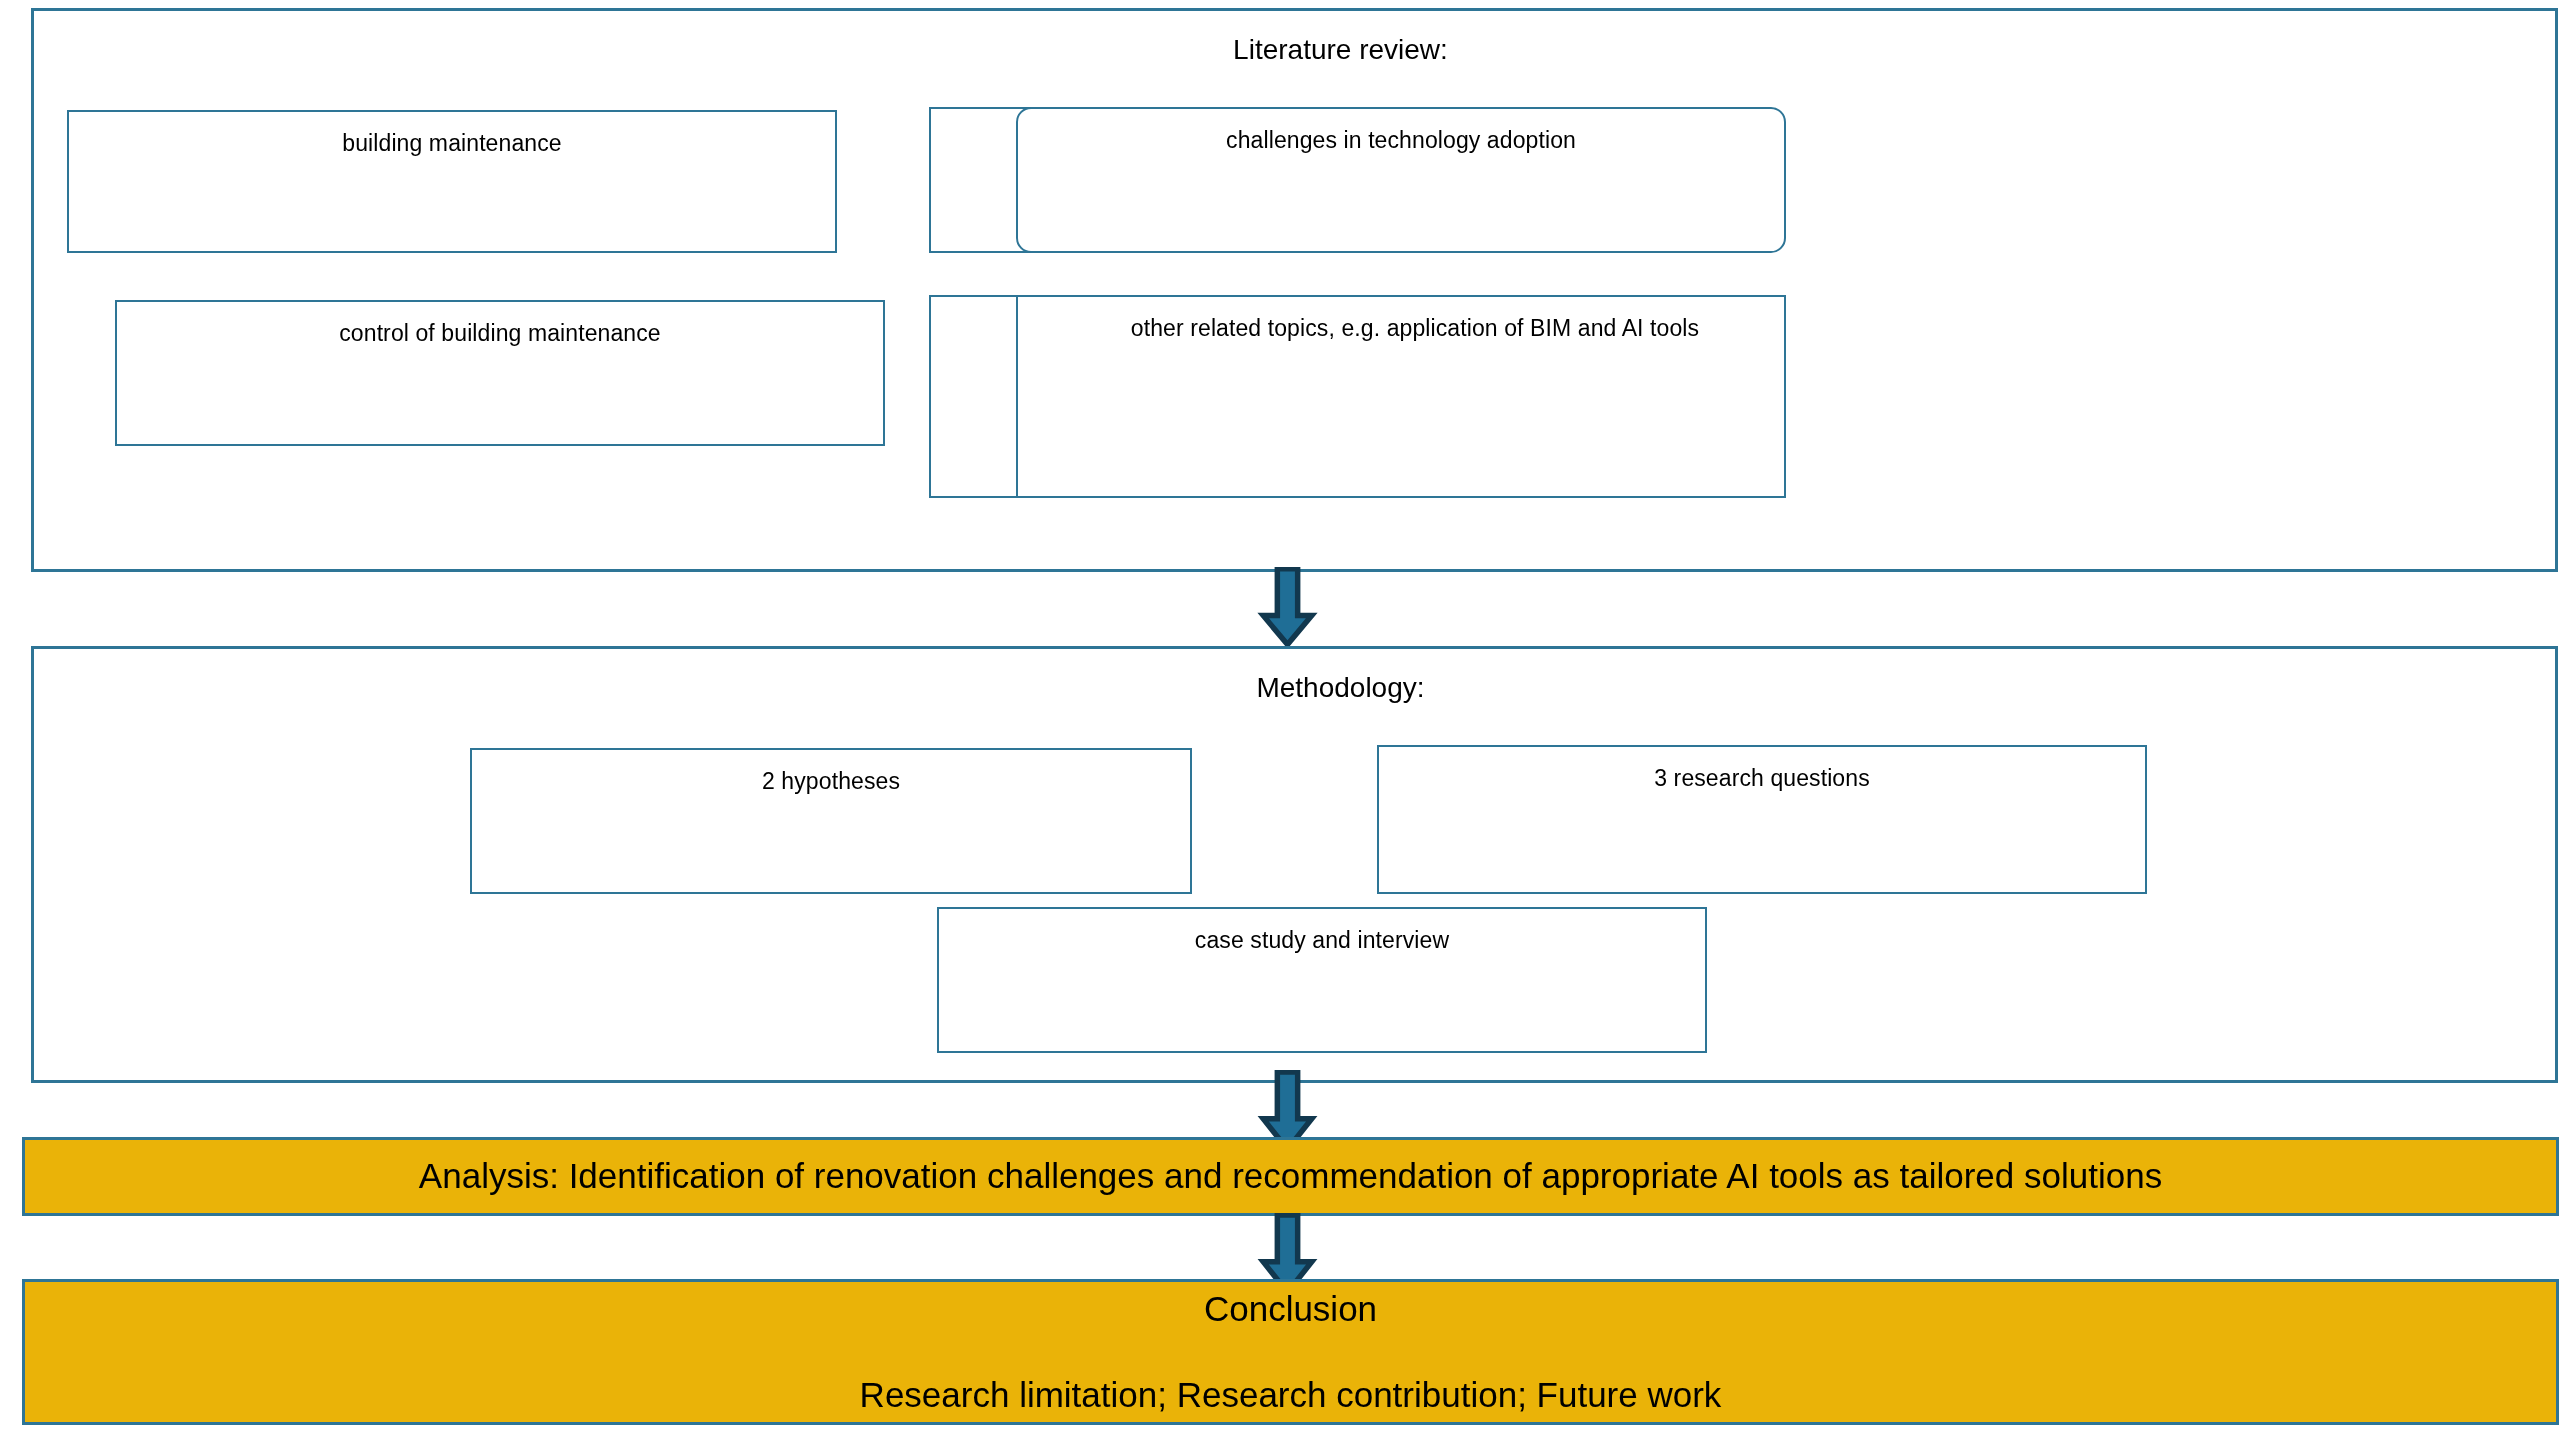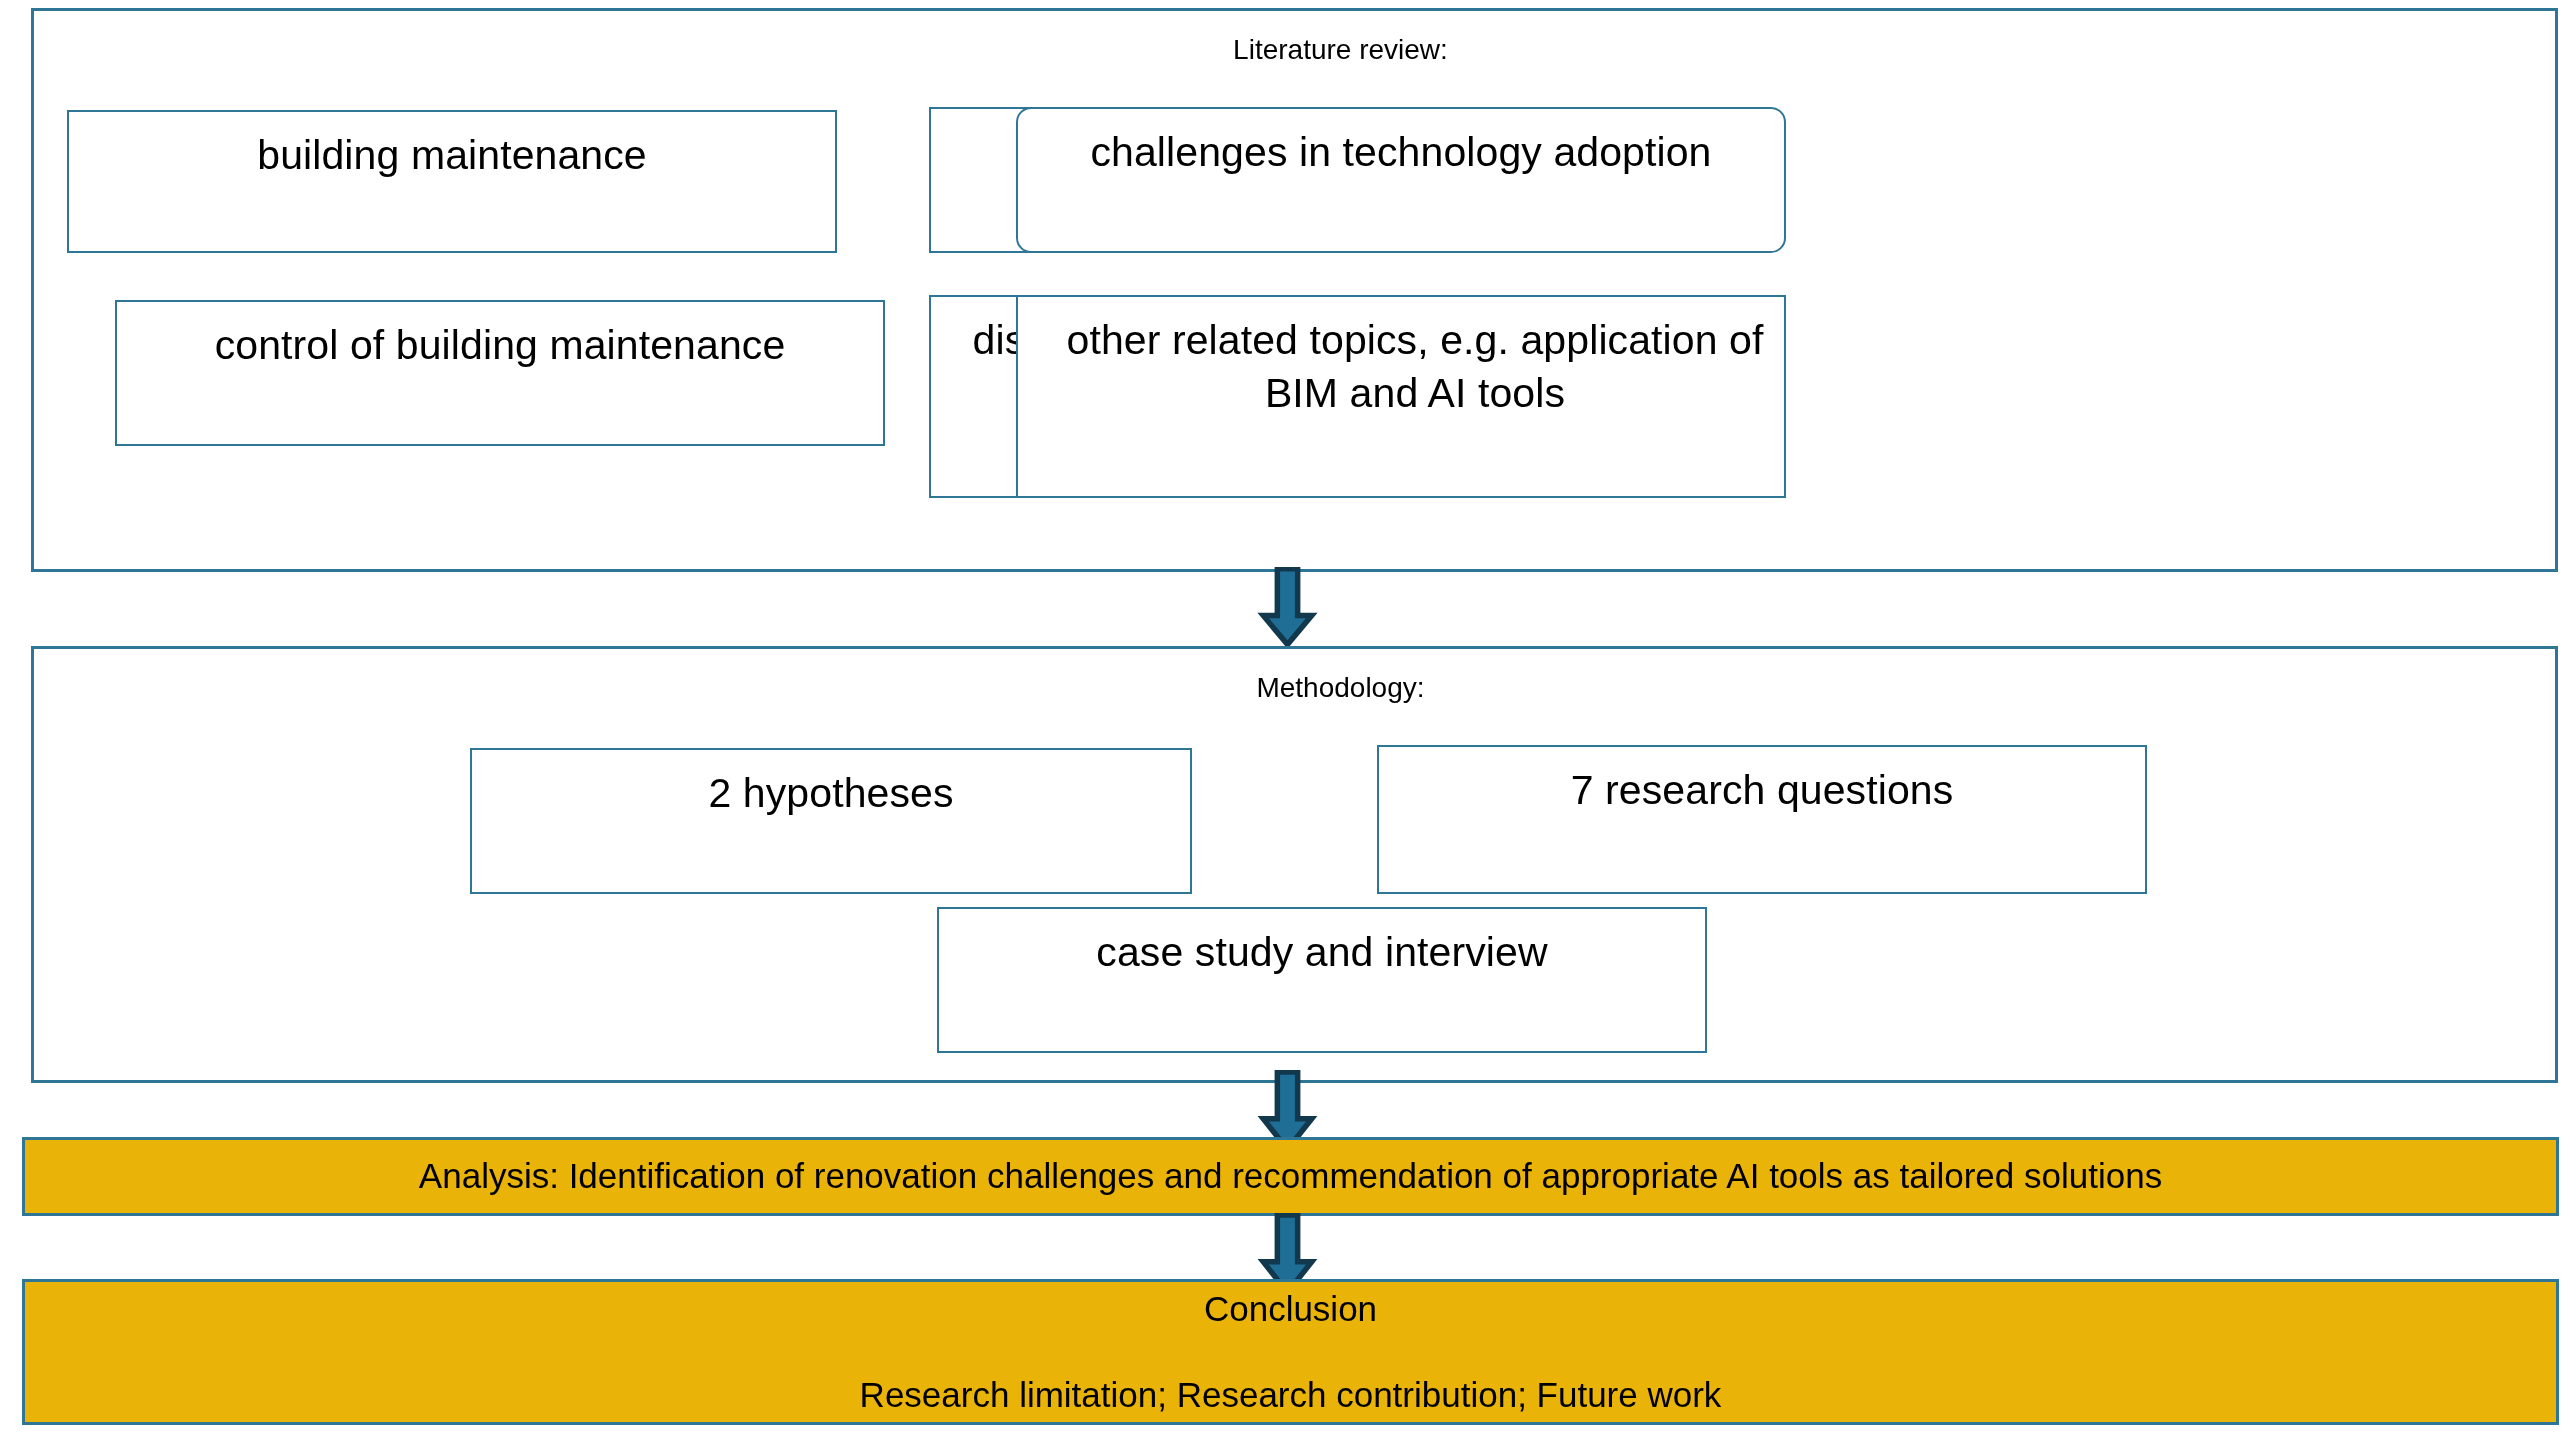--- a/index.html
+++ b/index.html
@@ -34,21 +34,21 @@
     border: 2.4px solid #2E7596;
     background: #ffffff;
     display: flex;
     align-items: flex-start;
     justify-content: center;
   }
   .inner-box .box-text {
     display: block;
     width: 100%;
     text-align: center;
-    font-size: 41px;
+    font-size: 23px;
     line-height: 1.30;
     letter-spacing: 0.1px;
     padding-top: 17.3px;
     box-sizing: border-box;
   }
 
   .section-title {
     position: absolute;
     width: 100%;
     left: 0;
@@ -121,21 +121,21 @@
 
   <div class="outer-box" style="left:31px; top:646px; width:2527px; height:437px;">
 
     <div class="section-title" style="top:22px;">Methodology:</div>
 
     <div class="inner-box" style="left:436px; top:99px; width:722px; height:146px;">
       <span class="box-text">2 hypotheses</span>
     </div>
 
     <div class="inner-box" style="left:1343px; top:96px; width:770px; height:149px;">
-      <span class="box-text">7 research questions</span>
+      <span class="box-text">3 research questions</span>
     </div>
 
     <div class="inner-box" style="left:903px; top:258px; width:770px; height:146px;">
       <span class="box-text">case study and interview</span>
     </div>
   </div>
 
   <svg class="arrow" style="left:1257px; top:1070px; width:61px; height:82px;" viewBox="0 0 78 104">
     <polygon points="26,2 52,2 52,62 70,62 39,101 8,62 26,62" fill="#1F6E96" stroke="#12384E" stroke-width="7" stroke-linejoin="miter"></polygon>
   </svg>

